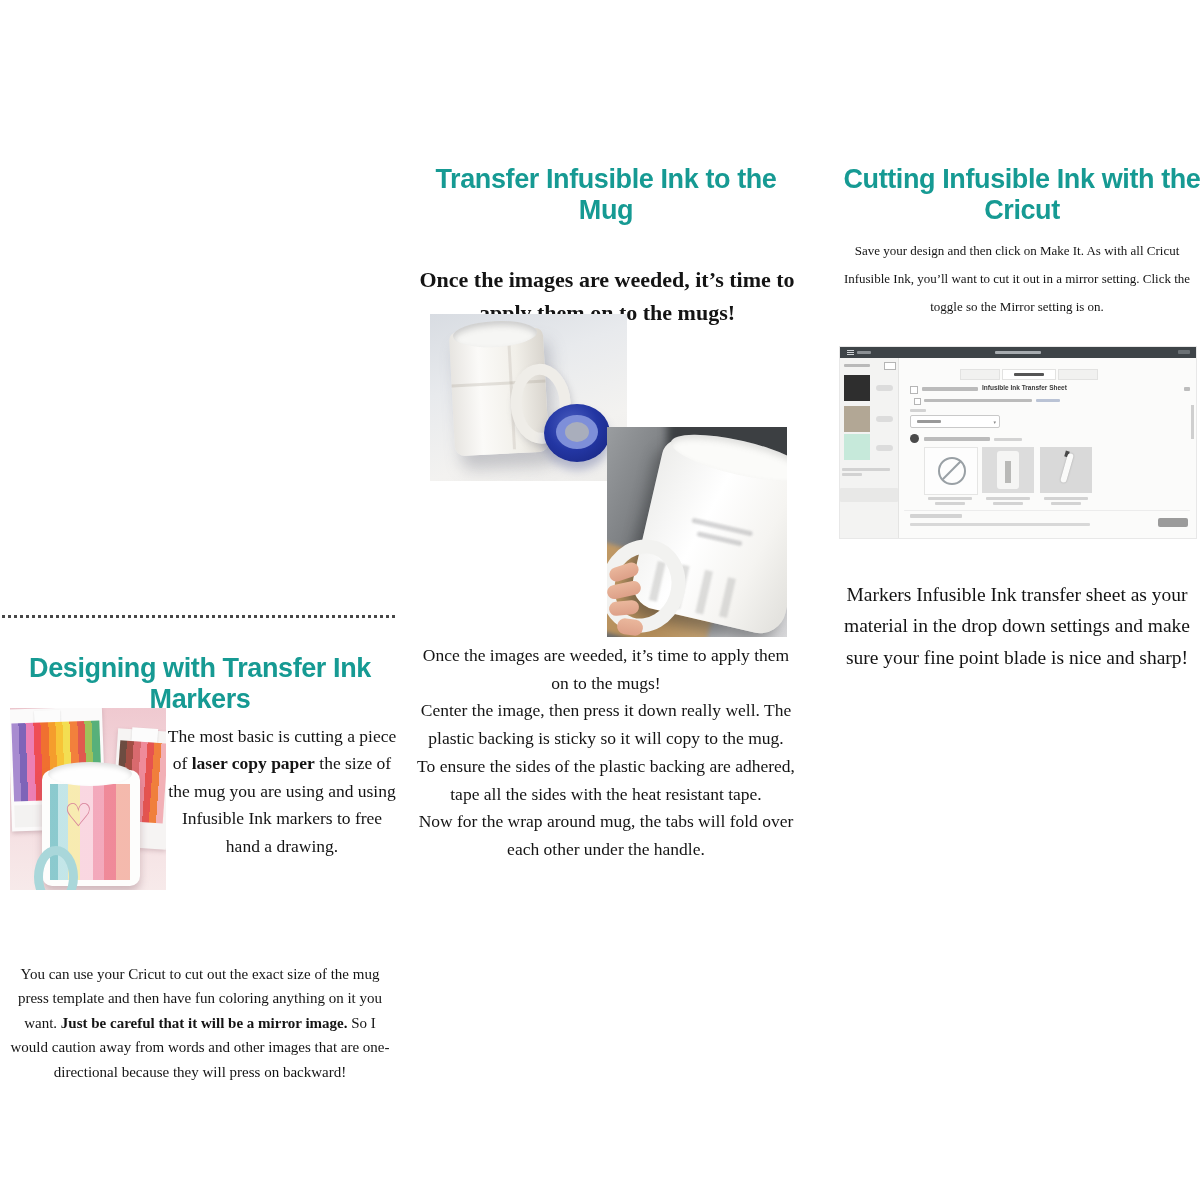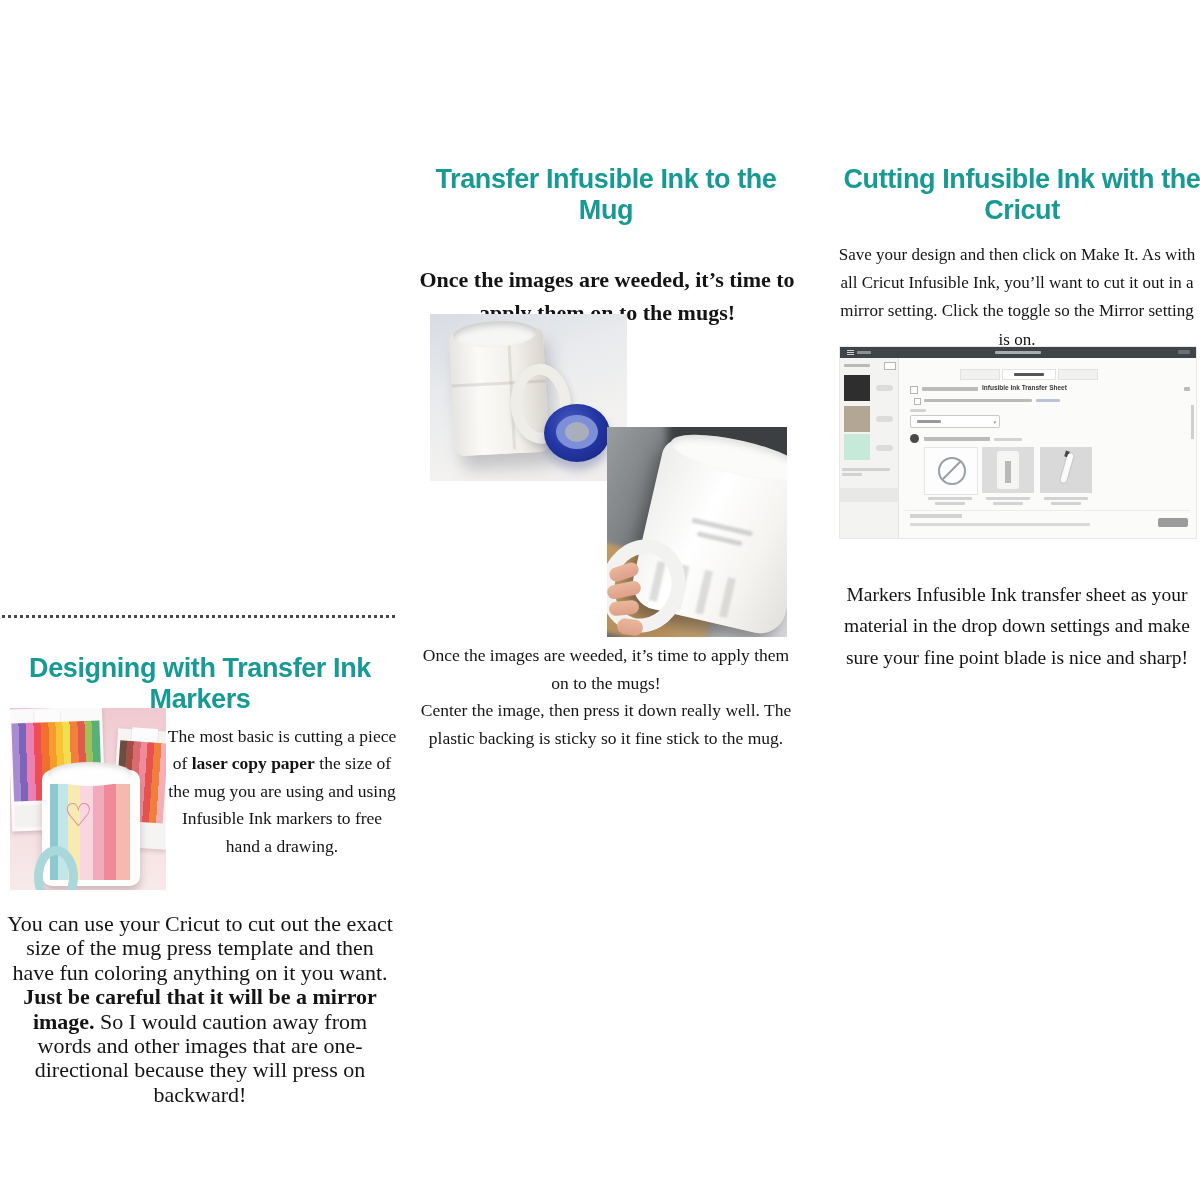--- a/index.html
+++ b/index.html
@@ -7,21 +7,21 @@
        font-family:"Liberation Serif",serif;color:#141414;}
   .abs{position:absolute;}
   .teal-title{font-family:"Liberation Sans",sans-serif;font-weight:bold;color:#169a93;
               text-align:center;font-size:27px;line-height:31px;letter-spacing:-0.4px;}
   .serif{text-align:center;}
   .b{font-weight:bold;}
   
   .dotted{left:2px;top:615px;width:393px;height:0;border-top:3px dotted #474747;}
   .left-title{left:0;top:631px;width:400px;}
   .left-intro{left:166px;top:705px;width:232px;font-size:17.5px;line-height:27.5px;}
-  .left-footer{left:4px;top:890px;width:392px;font-size:22px;line-height:24.4px;}
+  .left-footer{left:4px;top:947px;width:392px;font-size:15px;line-height:24.4px;}
   
   .photoC{left:10px;top:708px;width:156px;height:182px;overflow:hidden;
           background:linear-gradient(180deg,#efc9d0 0%,#f4dade 45%,#f7eaea 100%);}
   .packL{left:6px;top:16px;width:94px;height:122px;background:#fbfafa;transform:rotate(-2deg);
          box-shadow:0 2px 4px rgba(150,110,120,.35);}
   .packL .stripes{position:absolute;left:3px;top:14px;width:88px;height:78px;
       background:linear-gradient(90deg,#a88bd0 0 8%,#7e64b8 8% 16%,#ec7fb4 16% 25%,#ef4d55 25% 33%,
       #f07030 33% 42%,#f59d2c 42% 50%,#f7c437 50% 58%,#f3de52 58% 66%,#f2803c 66% 75%,
       #e05a4e 75% 83%,#9ec25a 83% 91%,#57b07a 91% 100%);}
   .packL .label{position:absolute;left:3px;top:96px;width:60px;height:22px;background:#f3f2f1;}
@@ -82,21 +82,21 @@
       box-shadow:-6px 10px 14px rgba(40,42,45,.4);}
   .mugB .rim{position:absolute;left:6px;top:-12px;width:140px;height:34px;border-radius:50%;
       background:#fbfbf9;box-shadow:inset 0 4px 6px rgba(100,100,100,.18);}
   .ghostline{position:absolute;background:rgba(150,150,152,.4);filter:blur(1px);border-radius:2px;}
   .tabshade{position:absolute;background:rgba(190,190,188,.5);filter:blur(1px);}
   .handleB{position:absolute;left:-6px;bottom:4px;width:56px;height:66px;border:14px solid #f2f2f0;
       border-radius:50%;transform:rotate(18deg);}
   .finger{position:absolute;background:linear-gradient(180deg,#eab79c,#dda088);border-radius:10px;}
   
   .right-title{left:836px;top:142px;width:372px;}
-  .right-p1{left:834px;top:224px;width:366px;font-size:17px;line-height:28.2px;}
+  .right-p1{left:834px;top:224px;width:366px;font-size:13px;line-height:28.2px;}
   .right-p2{left:842px;top:559px;width:350px;font-size:19.5px;line-height:31.5px;}
   
   .shot{left:840px;top:347px;width:356px;height:191px;background:#fbfbfa;
         box-shadow:0 0 0 1px #e8e8e8;font-family:"Liberation Sans",sans-serif;}
   .shot .topbar{position:absolute;left:0;top:0;width:356px;height:11px;background:#3e4448;}
   .burger{position:absolute;left:7px;top:3px;width:7px;height:5px;
       background:repeating-linear-gradient(180deg,#cfd3d6 0 1px,transparent 1px 2px);}
   .bar{position:absolute;border-radius:1px;}
   .sidebar{position:absolute;left:0;top:11px;width:58px;height:180px;background:#f3f3f2;
       border-right:1px solid #e4e4e3;}
@@ -193,21 +193,23 @@
   </div>
   <div class="handleB"></div>
   <div class="finger" style="left:2px;bottom:58px;width:30px;height:14px;transform:rotate(-18deg);"></div>
   <div class="finger" style="left:0px;bottom:40px;width:34px;height:14px;transform:rotate(-12deg);"></div>
   <div class="finger" style="left:2px;bottom:22px;width:30px;height:14px;transform:rotate(-6deg);"></div>
   <div class="finger" style="left:10px;bottom:2px;width:26px;height:16px;transform:rotate(8deg);"></div>
 </div>
 
 <div class="abs serif mid-paras">
   <p>Once the images are weeded, it’s time to apply them on to the mugs!</p>
-  <p>Center the image, then press it down really well. The plastic backing is sticky so it fine stick to the mug.</p>
+  <p>Center the image, then press it down really well. The plastic backing is sticky so it will copy to the mug.</p>
+  <p>To ensure the sides of the plastic backing are adhered, tape all the sides with the heat resistant tape.</p>
+  <p>Now for the wrap around mug, the tabs will fold over each other under the handle.</p>
 </div>
 
 <h2 class="abs teal-title right-title">Cutting Infusible Ink with the Cricut</h2>
 
 <p class="abs serif right-p1">Save your design and then click on Make It. As with all Cricut Infusible Ink, you’ll want to cut it out in a mirror setting. Click the toggle so the Mirror setting is on.</p>
 
 <div class="abs shot">
   <div class="topbar">
     <div class="burger"></div>
     <div class="bar" style="left:17px;top:4px;width:14px;height:3px;background:#8b9094;"></div>

